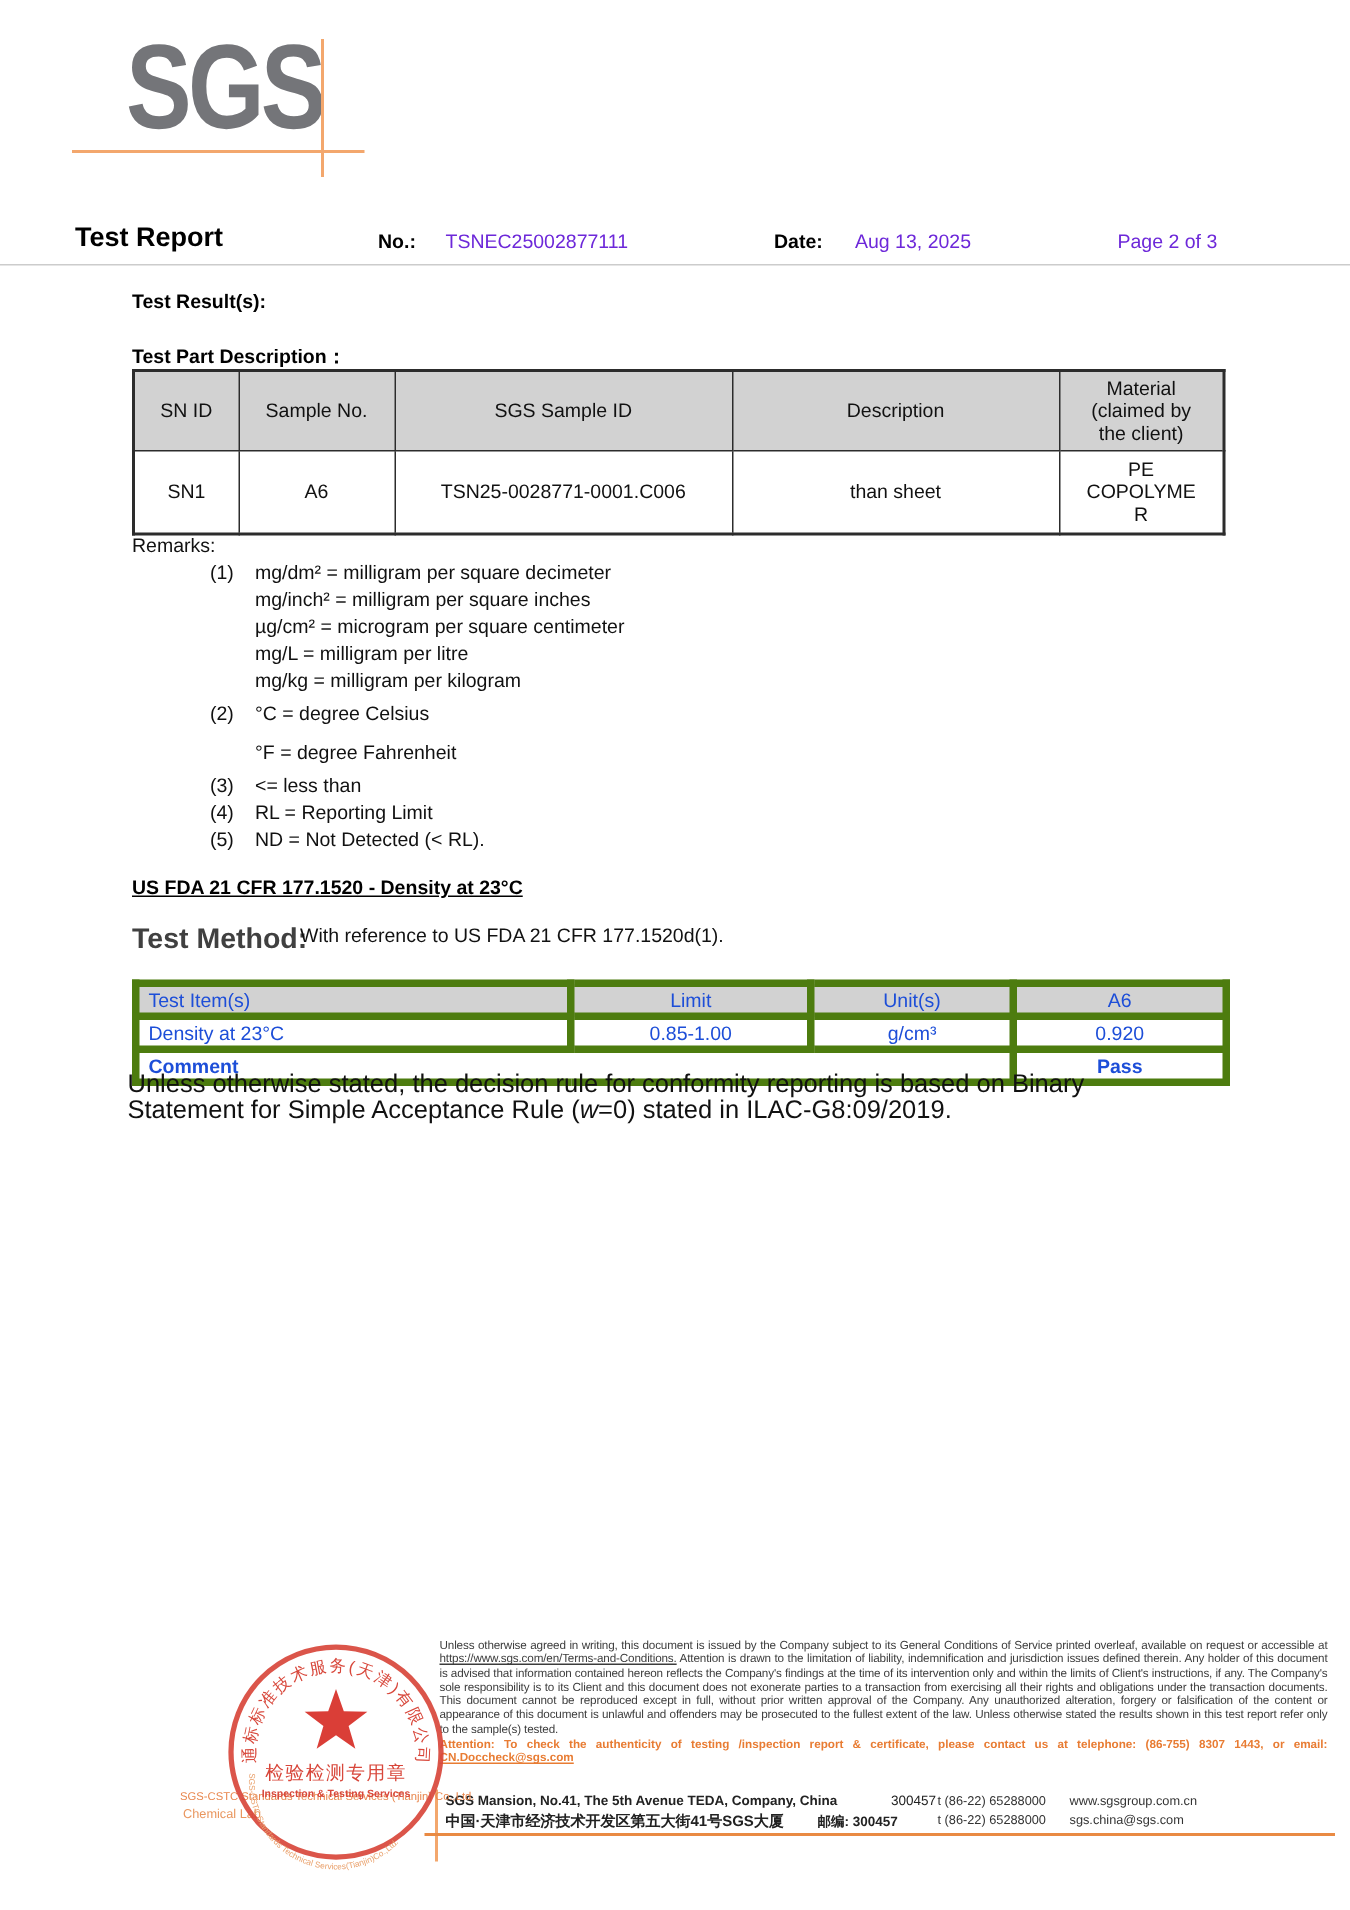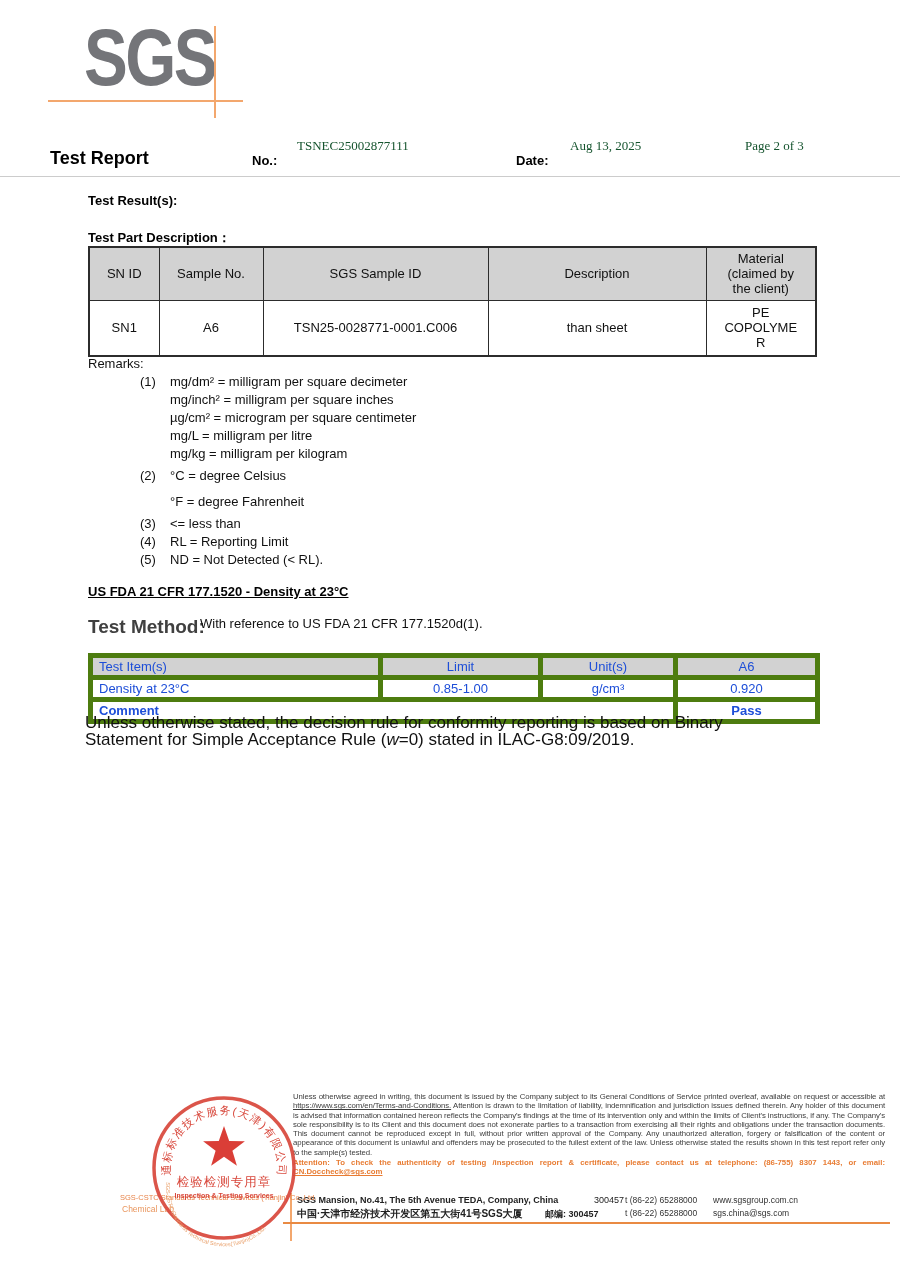--- a/index.html
+++ b/index.html
@@ -13,21 +13,21 @@
 
   
   .logo-text { left:84px; top:14px; font-size:80px; font-weight:bold; color:#747579;
                line-height:1; letter-spacing:-3px; transform:scaleX(0.82); transform-origin:left top; }
   .logo-vline { left:214px; top:22px; width:2px; height:92px; background:#f3a76d; }
   .logo-hline { left:48px; top:96px; width:195px; height:2px; background:#f3a76d; }
 
   
   .title { left:50px; top:144px; font-size:18px; font-weight:bold; color:#000; }
   .hdr-lbl { font-size:13px; font-weight:bold; color:#000; top:149px; }
-  .hdr-val { font-size:13px; color:#14532d; top:134px;font-family:Liberation Serif, serif; }
+  .hdr-val { font-size:13px; color:#6d28d9; top:149px; }
   .no-lbl { left:252px; } .no-val { left:297px; }
   .date-lbl { left:516px; } .date-val { left:570px; }
   .page-val { left:745px; }
   .header-rule { left:0; top:172px; width:900px; height:1px; background:#cccccc; }
 
   .sec-lbl { font-size:13px; font-weight:bold; color:#000; }
   .lbl-results { left:88px; top:189px; }
   .lbl-part { left:88px; top:225px; }
 
   

